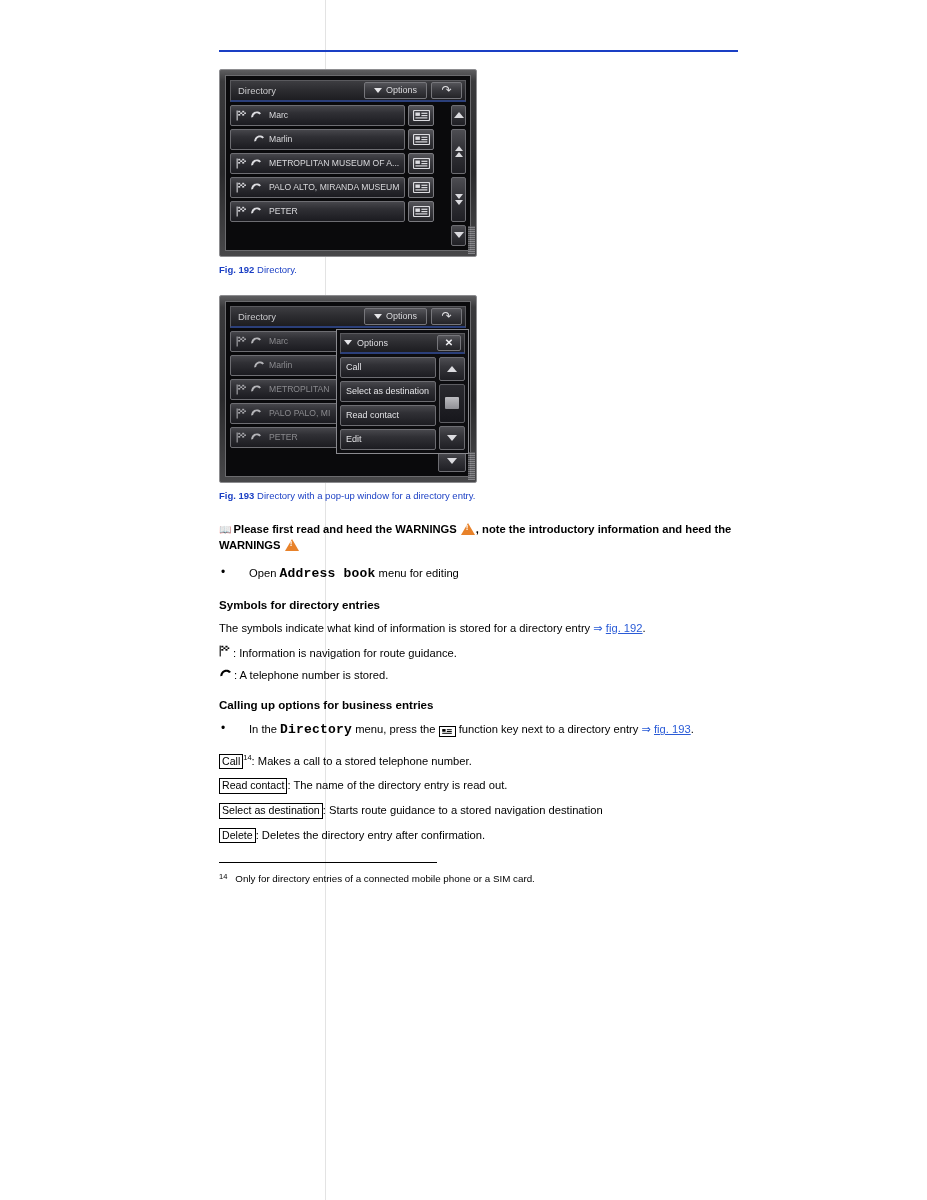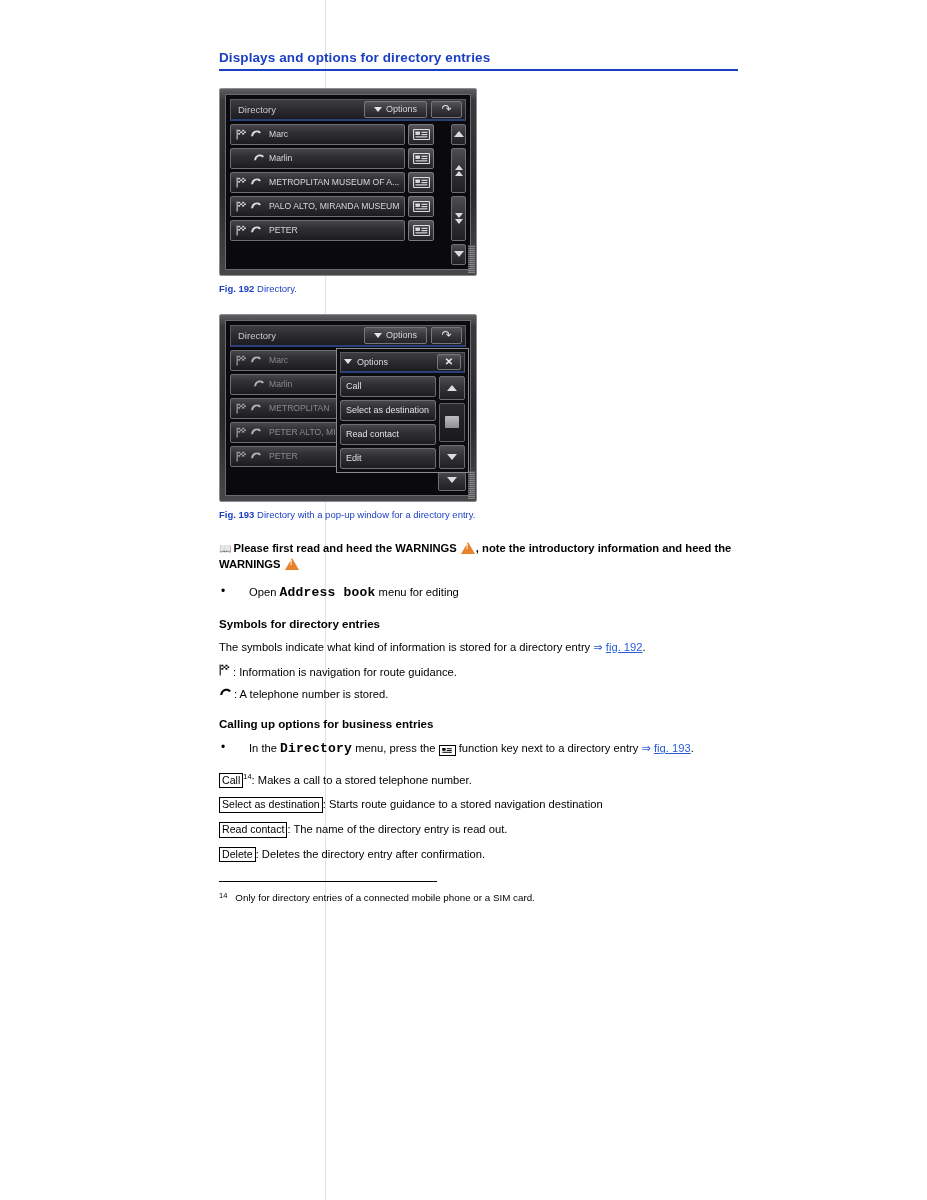--- a/index.html
+++ b/index.html
@@ -333,21 +333,20 @@
   .footnote .fn-num { font-size: 7.5px; padding-top: 0px; }
 </style>
 </head>
 <body>
 
 <div class="page">
   <div class="col-rule"></div>
 
   <div class="content">
 
-    <div class="sec-head">Displays and options for directory entries</div>
     <div class="sec-rule"></div>
 
     <div class="fig-wrap">
       <div class="mfd">
         <div class="mfd-inner">
 
           <div class="mfd-head">
             <span class="mfd-title">Directory</span>
             <div class="btn btn-options">
               <span class="tri-down"></span>
@@ -623,21 +622,21 @@
                           <rect x="4.2" y="2.4" width="2" height="1.6"></rect>
                           <rect x="8.2" y="2.4" width="1.7" height="1.6"></rect>
                           <rect x="2.2" y="4" width="2" height="1.6"></rect>
                           <rect x="6.2" y="4" width="2" height="1.6"></rect>
                         </g>
                       </svg>
                     <svg class="glyph" width="12" height="10" viewBox="0 0 12 10">
                         <path d="M1.2 7.6 C 1.2 3.4 4.4 1 7.8 1.6 C 9.4 1.9 10.6 2.8 11 3.6 L 9.3 4.6 C 8.9 3.9 8.1 3.4 7.2 3.3 C 5.3 3.1 3.4 4.6 3.1 7 Z" fill="#b4b4b8"></path>
                       </svg>
                   </span>
-                  <span class="label">PETER ALTO, MI</span>
+                  <span class="label">PALO PALO, MI</span>
                 </div>
               </div>
 
               <div class="row">
                 <div class="entry dim">
                   <span class="icons">
                     <svg class="glyph" width="11" height="11" viewBox="0 0 11 11">
                         <rect x="0.6" y="0.5" width="1.1" height="10" fill="#a9a9ad"></rect>
                         <g fill="#a9a9ad">
                           <rect x="2.2" y="0.8" width="2" height="1.6"></rect>
@@ -766,25 +765,25 @@
               <rect x="7.6" y="4.9" width="6.5" height="1.3" fill="#000"></rect>
               <rect x="1.6" y="7.2" width="12.5" height="1.3" fill="#000"></rect>
             </svg></span><span> function key next to a directory entry </span><span class="link">⇒ </span><a class="link" href="#">fig. 193</a><span>.</span></li>
     </ul>
 
     <p class="body">
       <span class="keybox">Call</span><sup>14</sup><span>: Makes a call to a stored telephone number.</span>
     </p>
 
     <p class="body">
+      <span class="keybox">Read contact</span><span>: The name of the directory entry is read out.</span>
+    </p>
+
+    <p class="body">
       <span class="keybox">Select as destination</span><span>: Starts route guidance to a stored navigation destination</span>
-    </p>
-
-    <p class="body">
-      <span class="keybox">Read contact</span><span>: The name of the directory entry is read out.</span>
     </p>
 
 
     <p class="body">
       <span class="keybox">Delete</span><span>: Deletes the directory entry after confirmation.</span>
     </p>
 
     <div class="footnote-rule"></div>
     <div class="footnote">
       <span class="fn-num">14</span>

